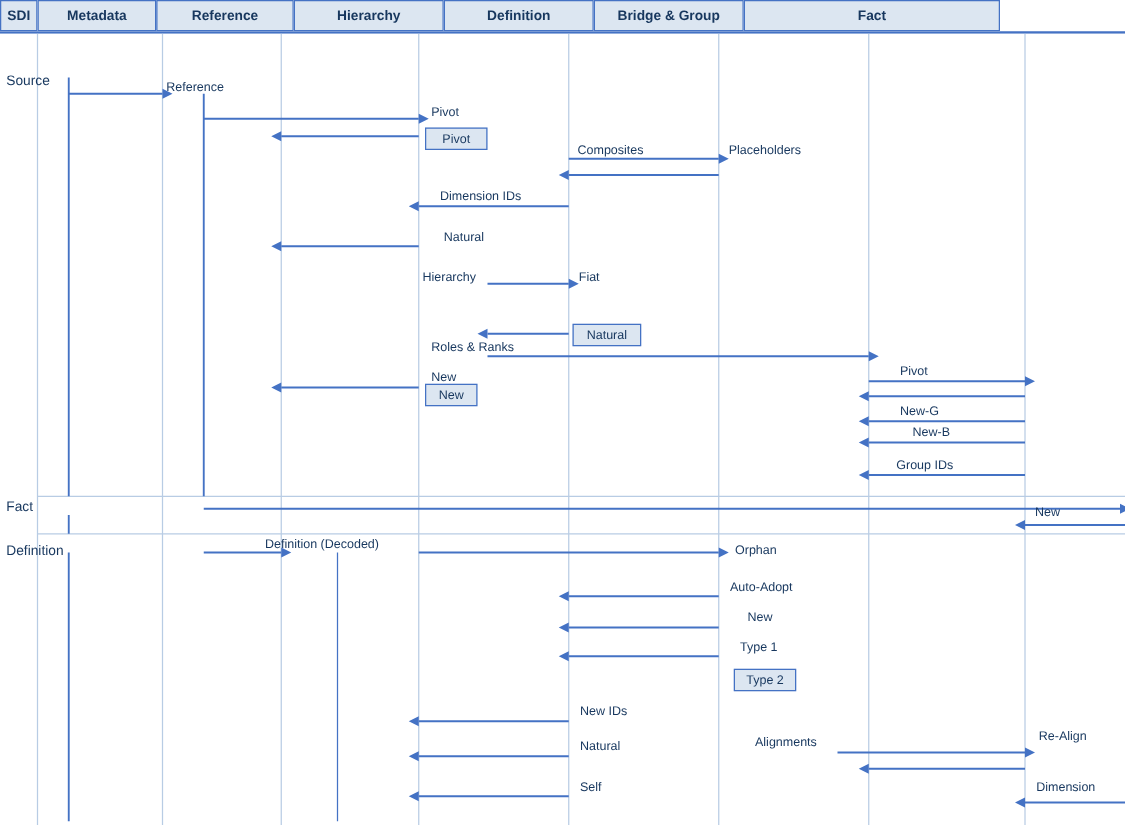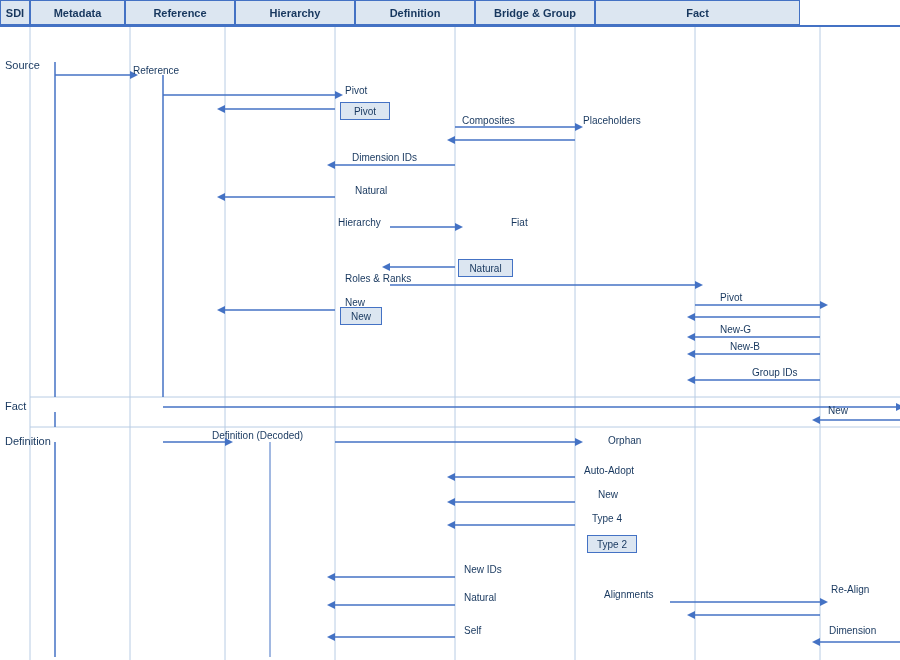--- a/index.html
+++ b/index.html
@@ -216,33 +216,33 @@
   <span class="swimlane-label" style="left:5px; top:373px;">Fact</span>
   <span class="swimlane-label" style="left:5px; top:408px;">Definition</span>
 
   <span class="arrow-label" style="left:133px; top:38px;">Reference</span>
   <span class="arrow-label" style="left:345px; top:58px;">Pivot</span>
   <span class="arrow-label" style="left:462px; top:88px;">Composites</span>
   <span class="arrow-label" style="left:583px; top:88px;">Placeholders</span>
   <span class="arrow-label" style="left:352px; top:125px;">Dimension IDs</span>
   <span class="arrow-label" style="left:355px; top:158px;">Natural</span>
   <span class="arrow-label" style="left:338px; top:190px;">Hierarchy</span>
-  <span class="arrow-label" style="left:463px; top:190px;margin-left:48px;">Fiat</span>
+  <span class="arrow-label" style="left:463px; top:190px;">Fiat</span>
   <span class="arrow-label" style="left:345px; top:246px;">Roles &amp; Ranks</span>
   <span class="arrow-label" style="left:345px; top:270px;">New</span>
   <span class="arrow-label" style="left:720px; top:265px;">Pivot</span>
   <span class="arrow-label" style="left:720px; top:297px;">New-G</span>
   <span class="arrow-label" style="left:730px; top:314px;">New-B</span>
-  <span class="arrow-label" style="left:717px; top:340px;margin-left:35px;">Group IDs</span>
+  <span class="arrow-label" style="left:717px; top:340px;">Group IDs</span>
   <span class="arrow-label" style="left:828px; top:378px;">New</span>
   <span class="arrow-label" style="left:212px; top:403px;">Definition (Decoded)</span>
-  <span class="arrow-label" style="left:608px; top:408px;">Orphan</span>
+  <span class="arrow-label" style="left:588px; top:408px;">Orphan</span>
   <span class="arrow-label" style="left:584px; top:438px;">Auto-Adopt</span>
   <span class="arrow-label" style="left:598px; top:462px;">New</span>
-  <span class="arrow-label" style="left:592px; top:486px;">Type 4</span>
+  <span class="arrow-label" style="left:592px; top:486px;">Type 1</span>
   <span class="arrow-label" style="left:464px; top:537px;">New IDs</span>
   <span class="arrow-label" style="left:464px; top:565px;">Natural</span>
   <span class="arrow-label" style="left:464px; top:598px;">Self</span>
   <span class="arrow-label" style="left:604px; top:562px;text-align:center;">Alignments</span>
   <span class="arrow-label" style="left:831px; top:557px;">Re-Align</span>
   <span class="arrow-label" style="left:829px; top:598px;">Dimension</span>
 
   <div class="box box-filled" style="left:340px; top:75px; width:50px; height:18px;">
     <span>Pivot</span>
   </div>

